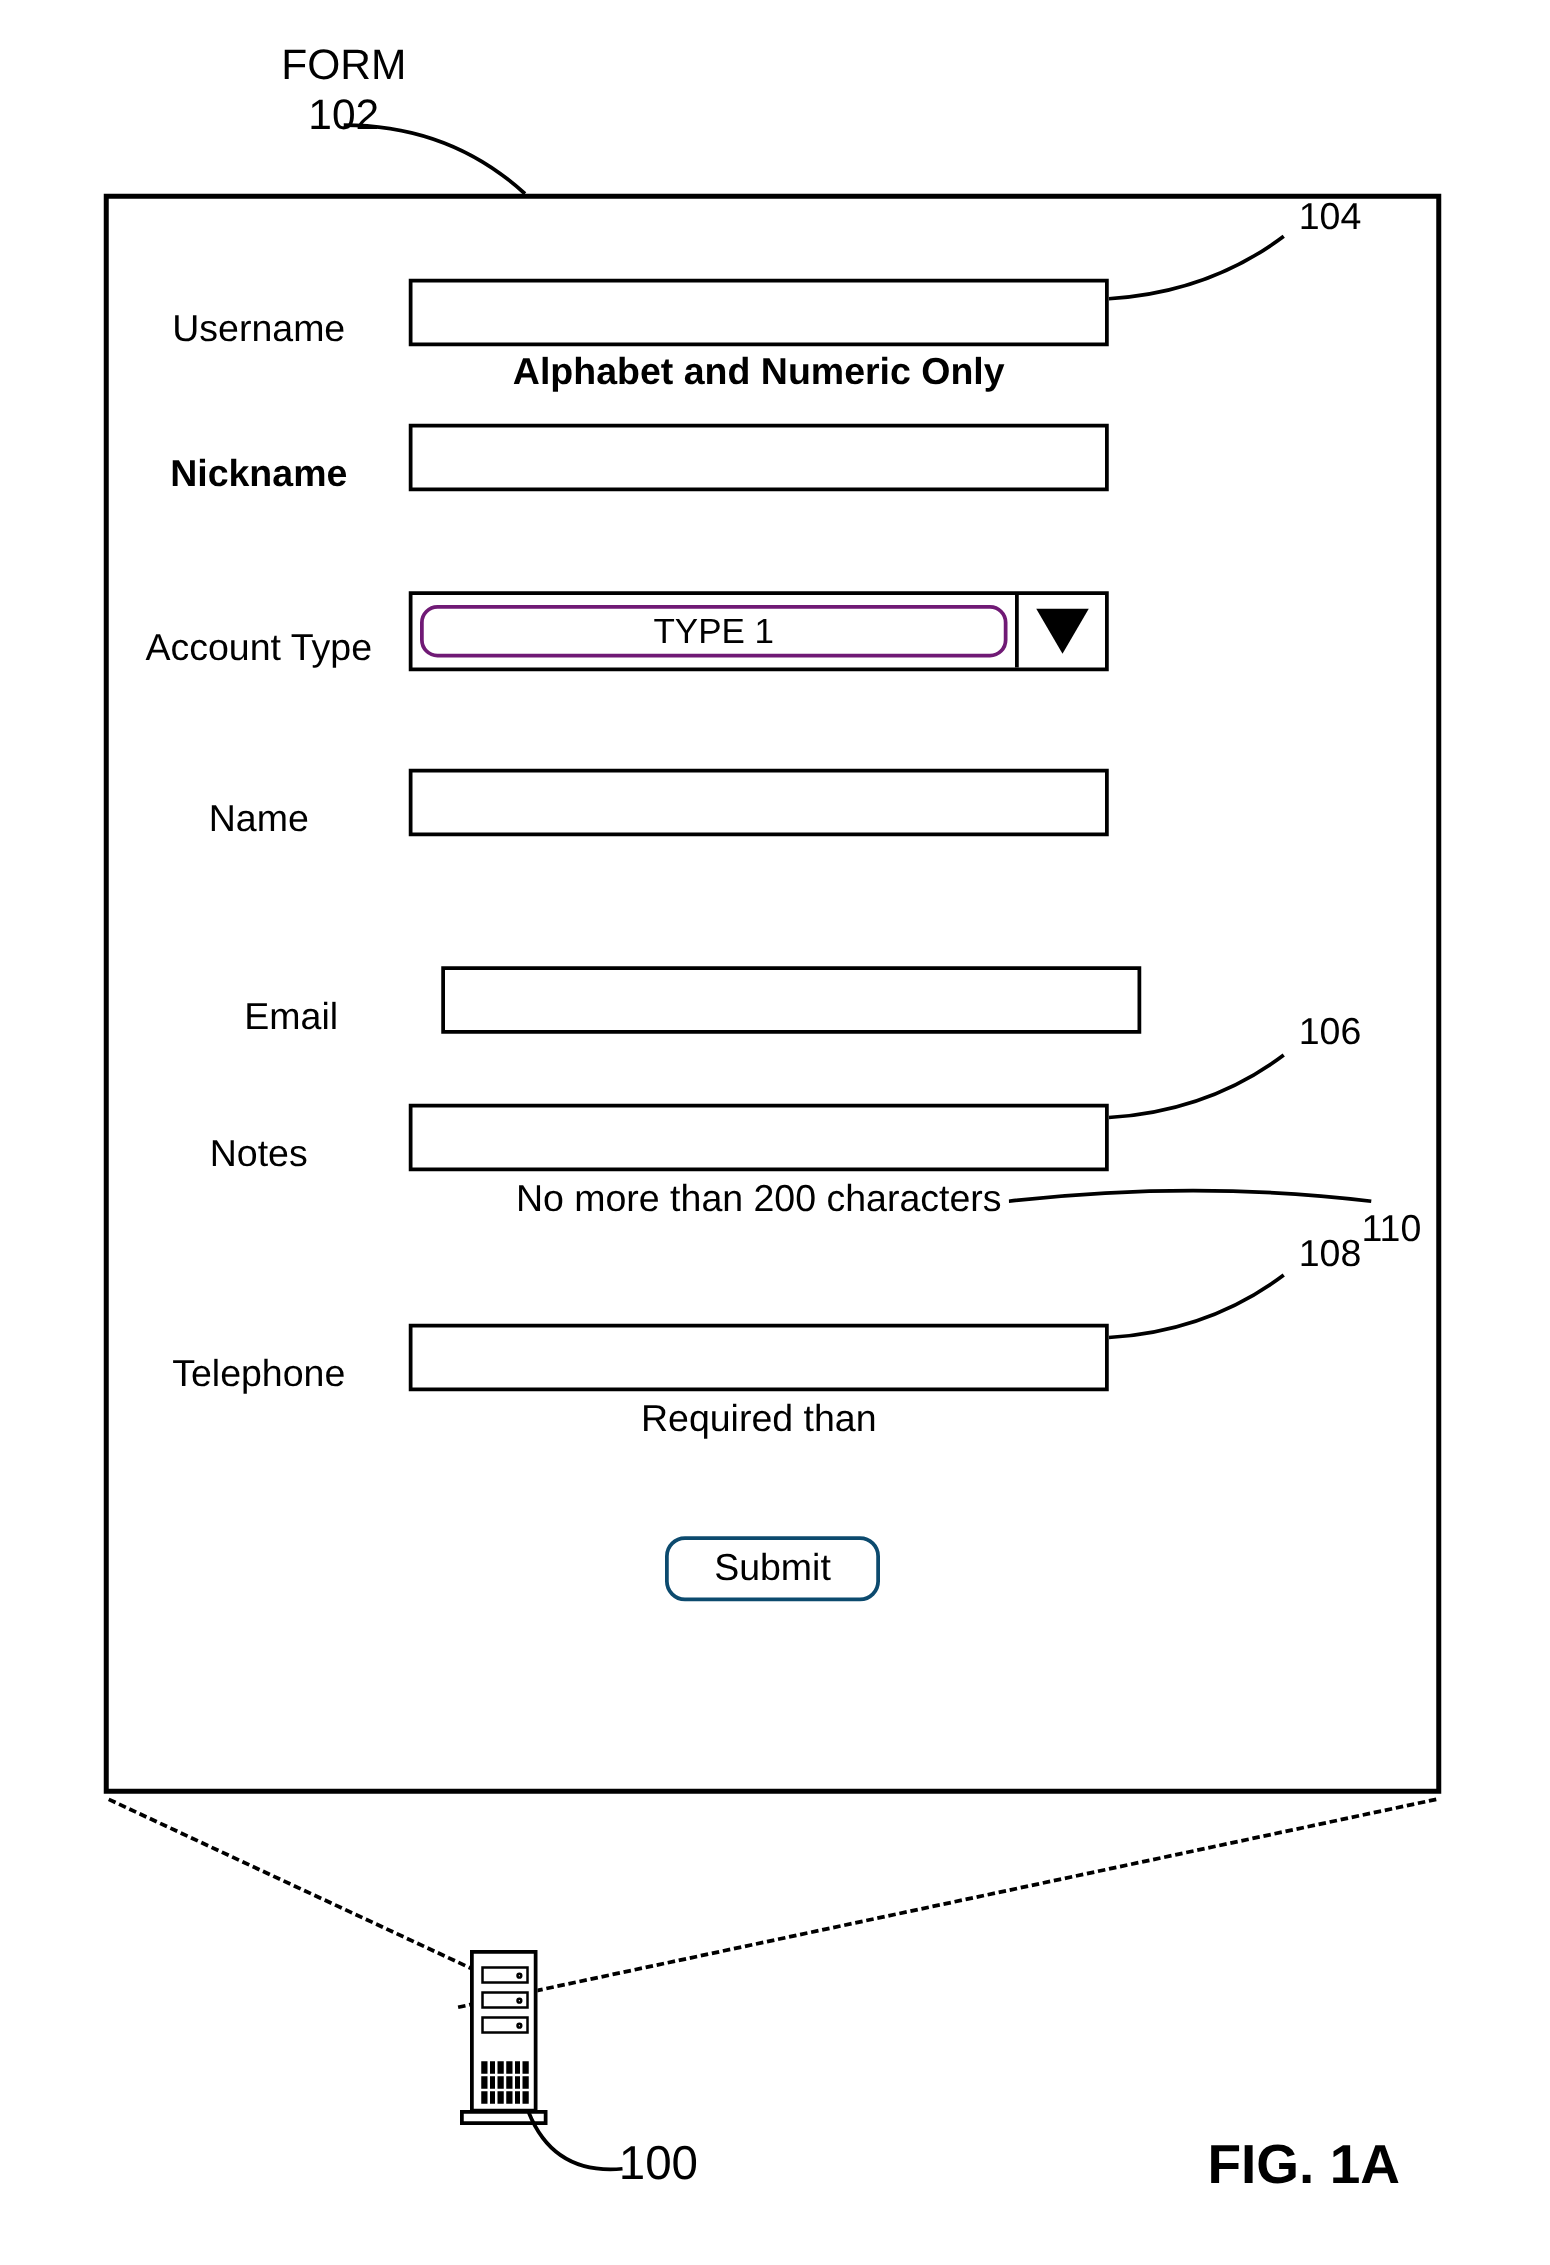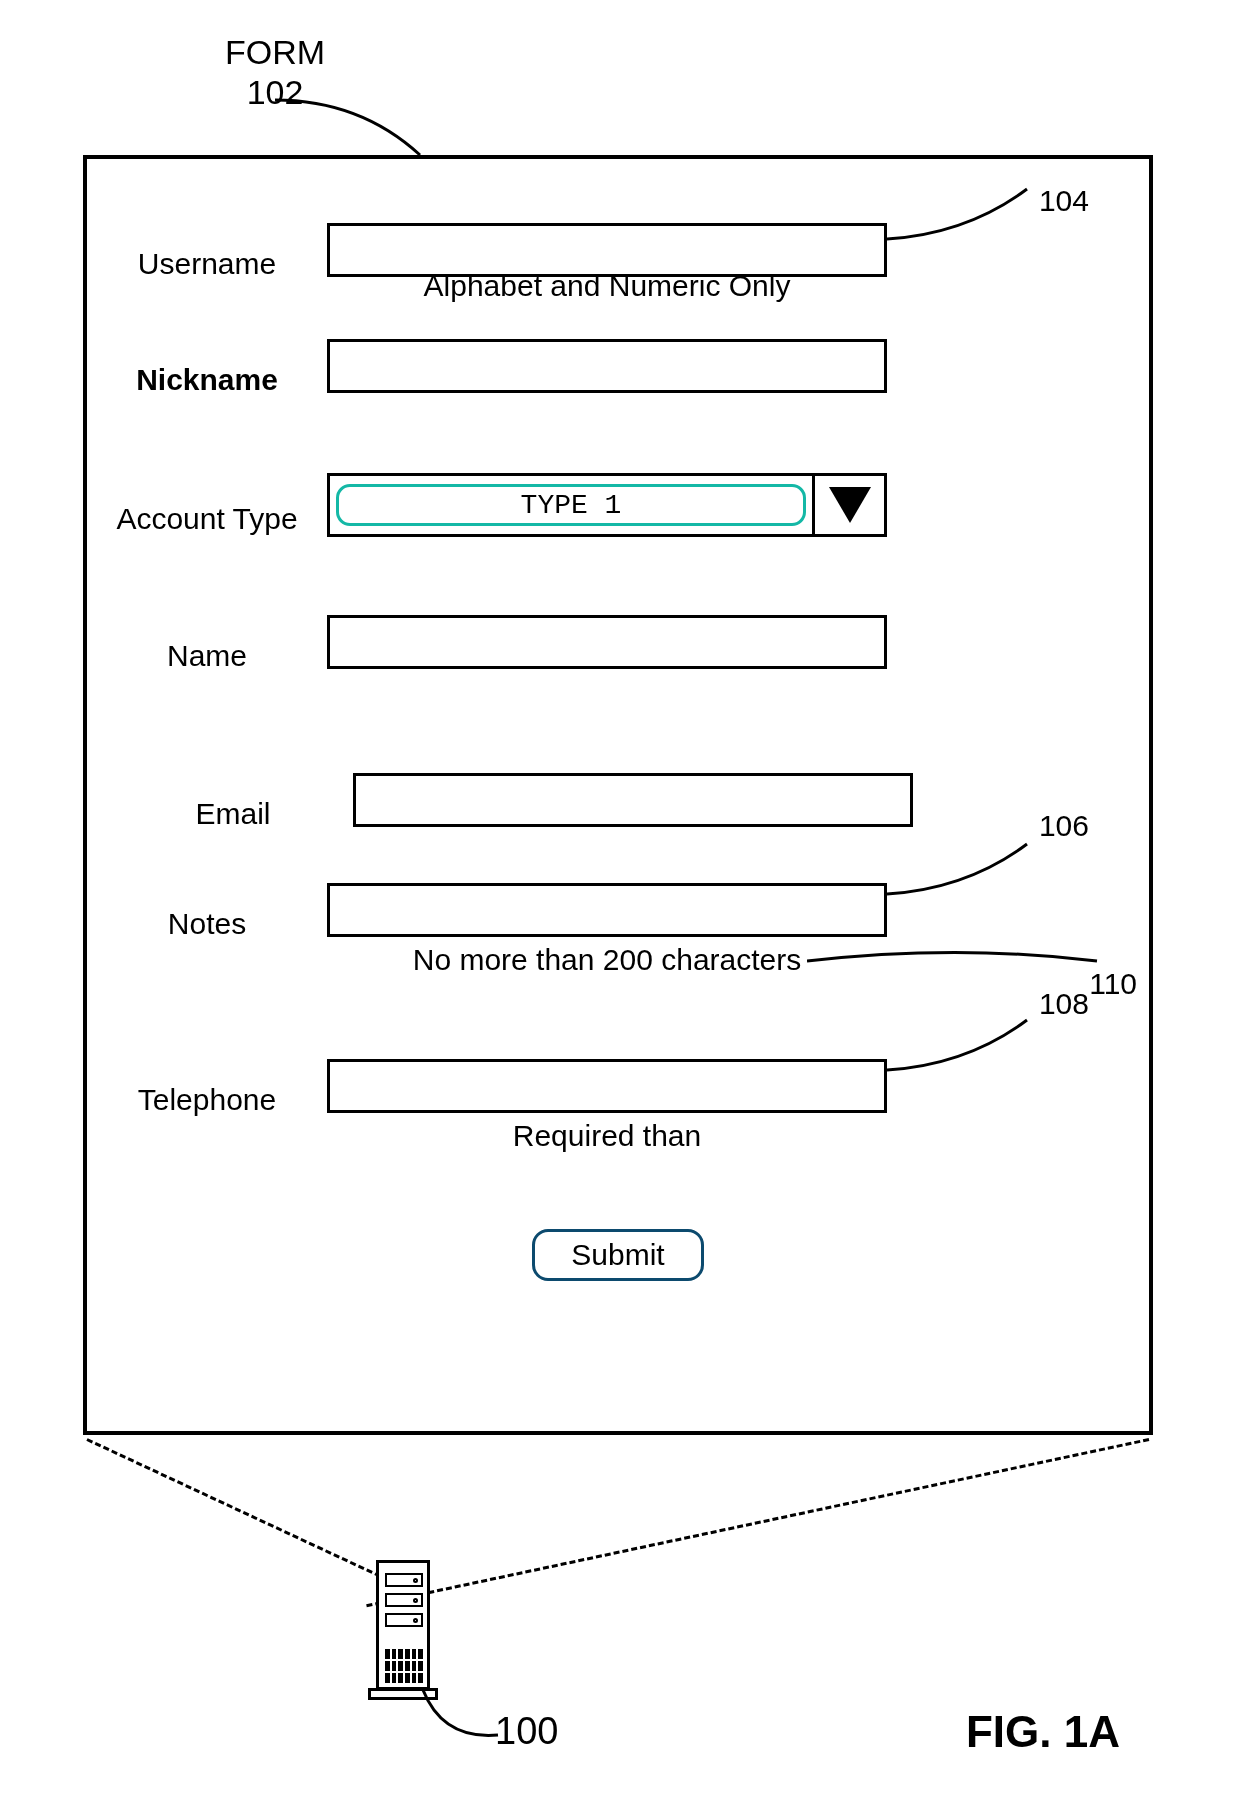--- a/index.html
+++ b/index.html
@@ -87,28 +87,27 @@
     border: 3px solid #000;
     box-sizing: border-box;
     background: #fff;
     display: flex;
     align-items: center;
   }
   .dropdown-inner {
     flex: 1;
     margin: 6px;
     height: 42px;
-    border: 3px solid #14b8a6;
+    border: 3px solid #701a75;
     border-radius: 14px;
     box-sizing: border-box;
     display: flex;
     align-items: center;
     justify-content: center;
     font-size: 28px;
-    font-family: Liberation Mono, monospace;
   }
   .dropdown-arrow-cell {
     width: 72px;
     height: 100%;
     border-left: 3px solid #000;
     box-sizing: border-box;
     display: flex;
     align-items: center;
     justify-content: center;
   }
@@ -220,30 +219,30 @@
   <div class="form-upper-label">
     <div>FORM</div>
     <div>102</div>
   </div>
   <svg class="form-lead">
     <path d="M5 5 Q 90 5 150 60" stroke="#000" stroke-width="3" fill="none"></path>
   </svg>
 
   <div class="panel">
 
-    <div class="ref" style="top:-2px; right:60px;margin-top:27px;">104</div>
+    <div class="ref" style="top:-2px; right:60px;">104</div>
     <svg class="lead" style="top:25px; left:800px; width:150px; height:60px;">
       <path d="M0 55 Q 80 50 140 5" stroke="#000" stroke-width="3" fill="none"></path>
     </svg>
 
     <div class="row" style="top:60px;">
       <span class="label">Username</span>
       <div class="textbox"></div>
     </div>
-    <div class="hint" style="top:110px;">Alphabet and Numeric Only</div>
+    <div class="hint" style="top:122px;font-weight:bold;">Alphabet and Numeric Only</div>
 
     <div class="row" style="top:176px;font-weight:bold;">
       <span class="label">Nickname</span>
       <div class="textbox"></div>
     </div>
 
     <div class="row" style="top:314px;">
       <span class="label">Account Type</span>
       <div class="dropdown">
         <div class="dropdown-inner">TYPE 1</div>

